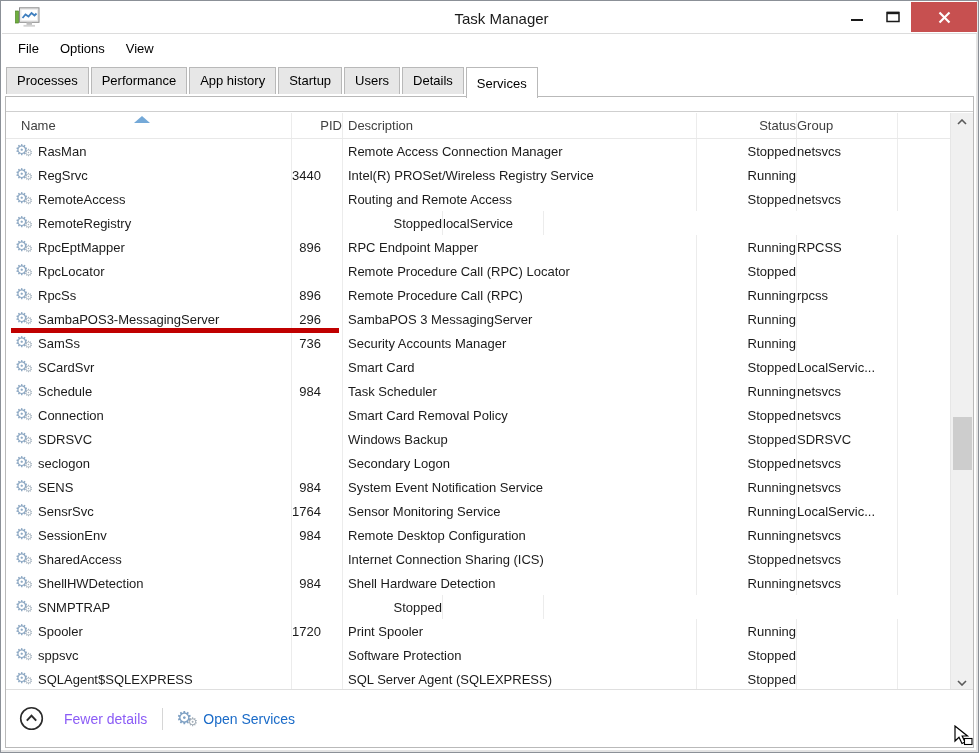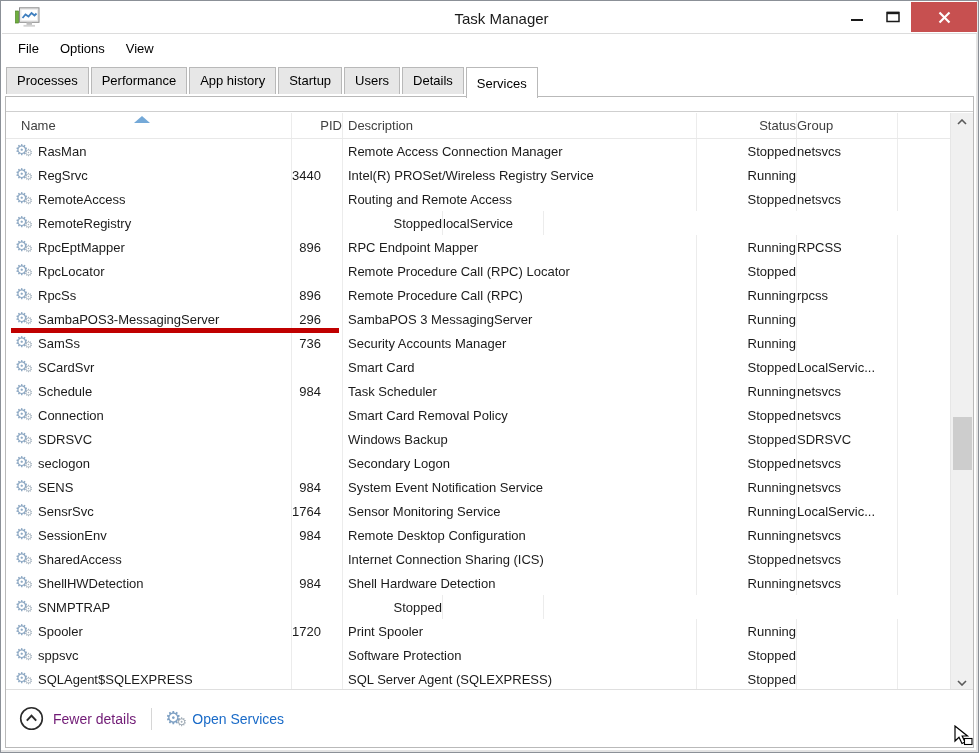--- a/index.html
+++ b/index.html
@@ -103,21 +103,21 @@
   }
   .sb-btn { position:absolute; left:0; width:100%; height:17px; display:flex; align-items:center; justify-content:center; }
   .sb-up { top:0; } .sb-down { bottom:0; }
   .sb-thumb { position:absolute; left:2px; width:19px; background:#cdcdcd; }
   
   .footer {
     position:absolute; left:0; right:0; bottom:0; height:58px;
     border-top:1px solid #dfdfdf; background:#fff;
     display:flex; align-items:center; padding-left:13px; box-sizing:border-box;
   }
-  .fewer-btn { display:flex; align-items:center; gap:9px; font-size:14px; color:#701a75; cursor:default; }
+  .fewer-btn { display:flex; align-items:center; gap:20px; font-size:14px; color:#8b5cf6; cursor:default; }
   .v-divider { width:1px; height:22px; background:#d6d6d6; margin:0 13px 0 15px; }
   .open-link { display:flex; align-items:center; gap:8px; font-size:14px; color:var(--link-blue,#1a6bc8); cursor:pointer; }
   .open-link .gear { width:22px; height:22px; }
   .open-link .g1 { font-size:18px; line-height:22px; color:#7fa1c4; }
   .open-link .g2 { font-size:12px; left:11px; top:8px; color:#a3aeb8; }
   .resize-cursor { position:absolute; right:5px; bottom:1px; z-index:10; }
 </style>
 </head>
 <body>
 

